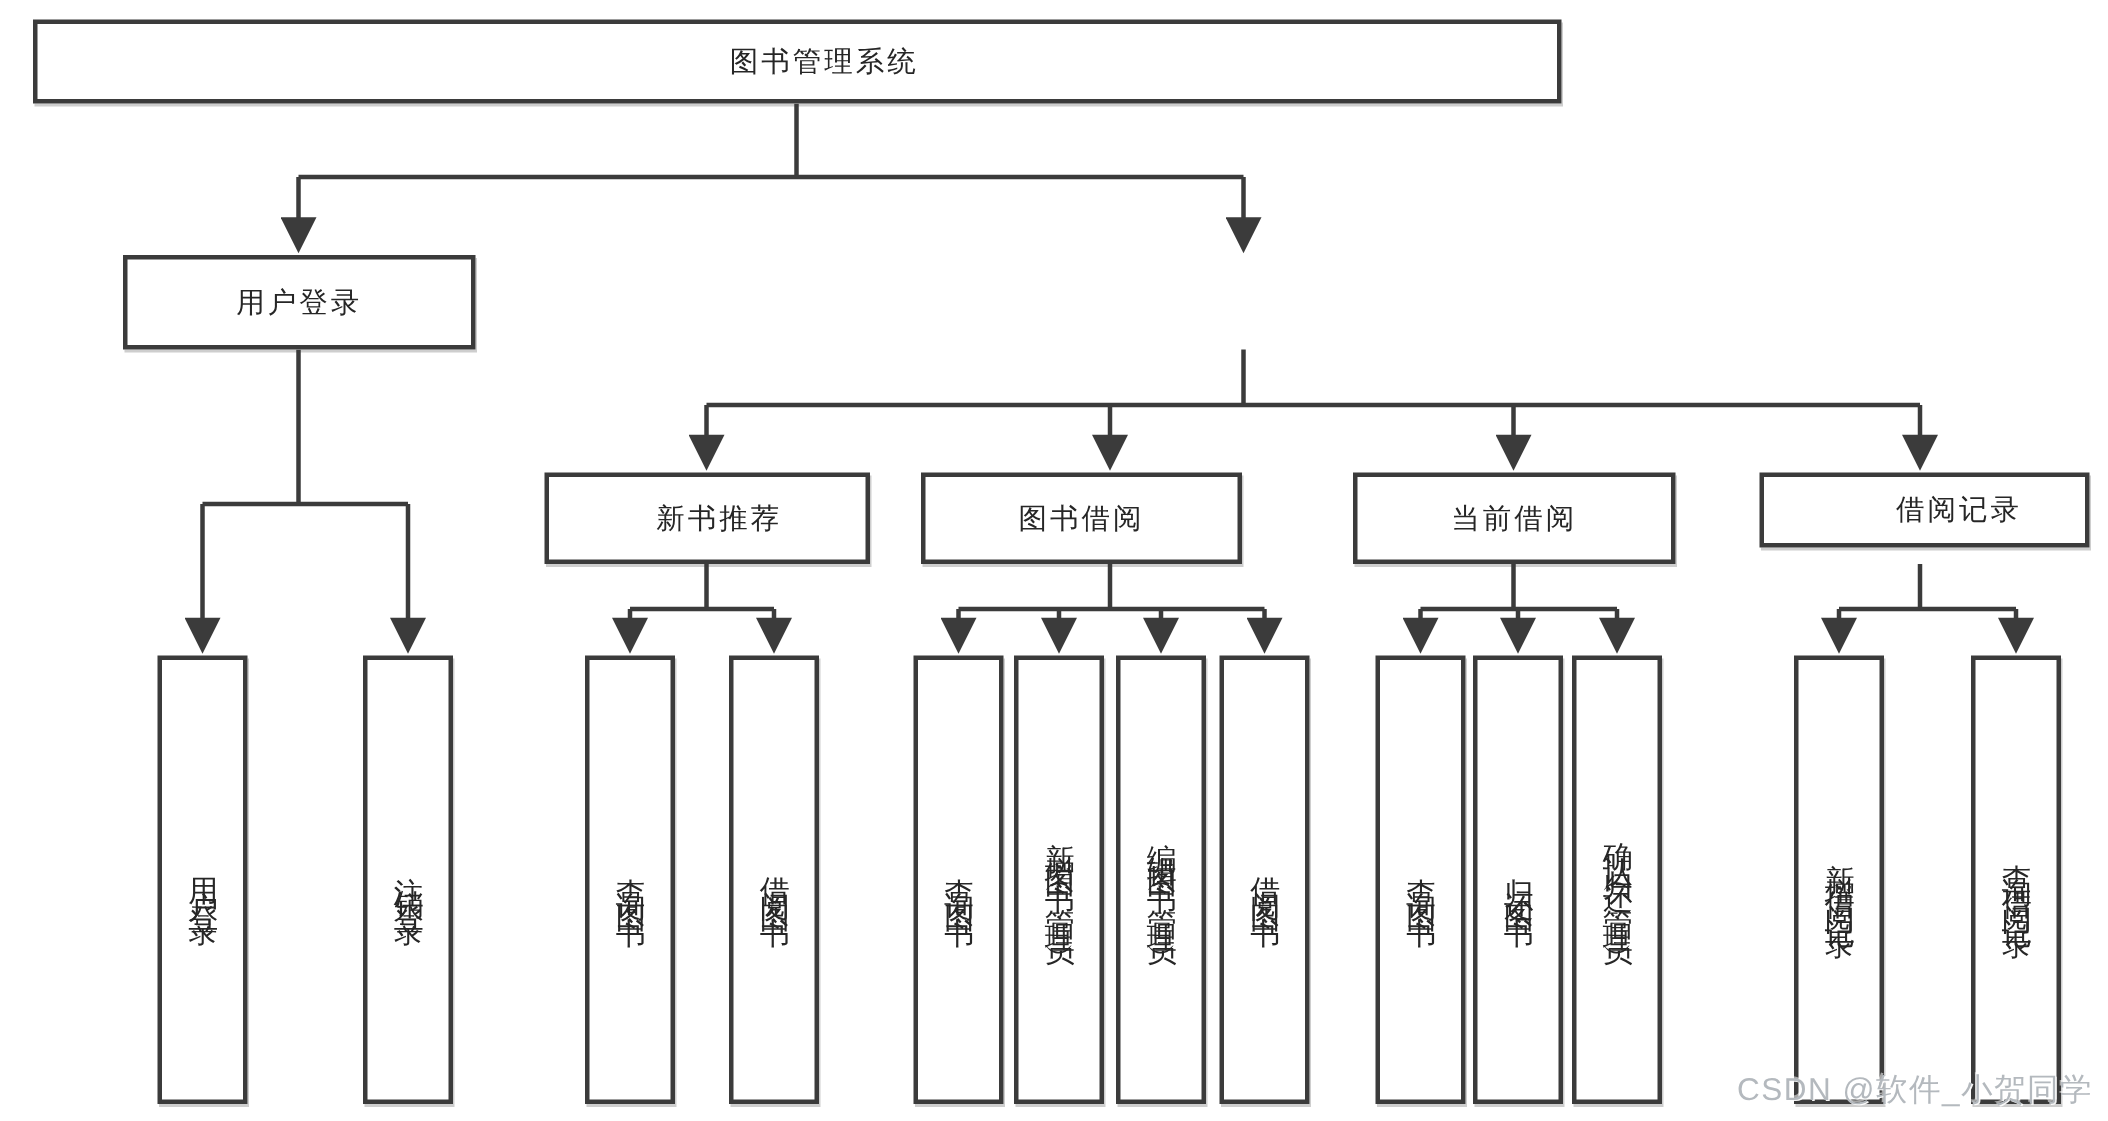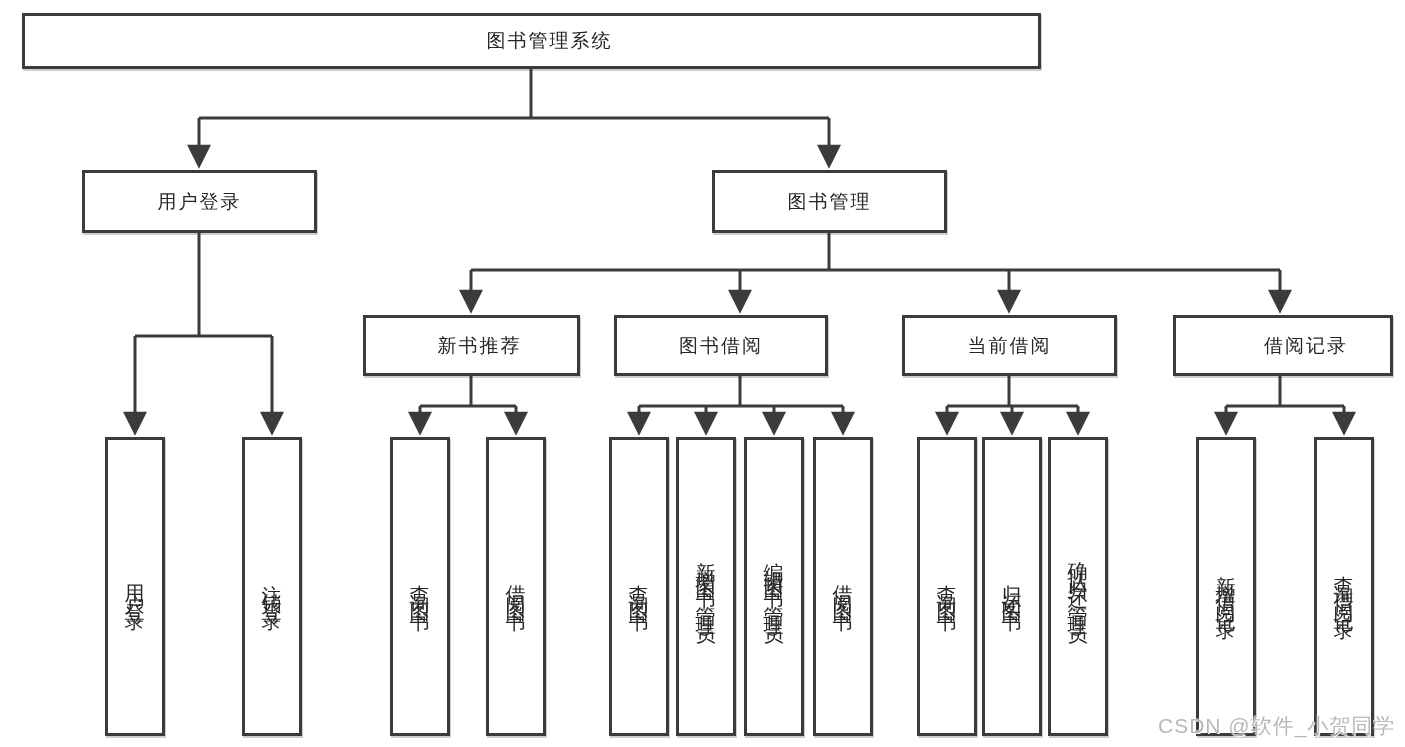--- a/index.html
+++ b/index.html
@@ -81,34 +81,31 @@
     </g>
   </svg>
 
   <div class="node" style="left:22px;top:13px;width:1019px;height:56px;padding-left:36px;">
     <span class="h-label">图书管理系统</span>
   </div>
 
   <div class="node" style="left:82px;top:170px;width:235px;height:63px;">
     <span class="h-label">用户登录</span>
   </div>
-  <div class="node" style="left:712px;top:170px;width:235px;height:63px;">
-    <span class="h-label">图书管理</span>
-  </div>
 
   <div class="node" style="left:363px;top:315px;width:217px;height:61px;padding-left:16px;">
     <span class="h-label">新书推荐</span>
   </div>
   <div class="node" style="left:614px;top:315px;width:214px;height:61px;">
     <span class="h-label">图书借阅</span>
   </div>
   <div class="node" style="left:902px;top:315px;width:215px;height:61px;justify-content:center;">
     <span class="h-label">当前借阅</span>
   </div>
-  <div class="node" style="left:1173px;top:315px;width:220px;height:61px;padding-left:46px;">
+  <div class="node" style="left:1173px;top:315px;width:220px;height:50px;padding-left:46px;">
     <span class="h-label">借阅记录</span>
   </div>
 
   <div class="node col" style="left:105px;">
     <span class="v-label">用户登录</span>
   </div>
   <div class="node col" style="left:242px;">
     <span class="v-label">注销登录</span>
   </div>
 

